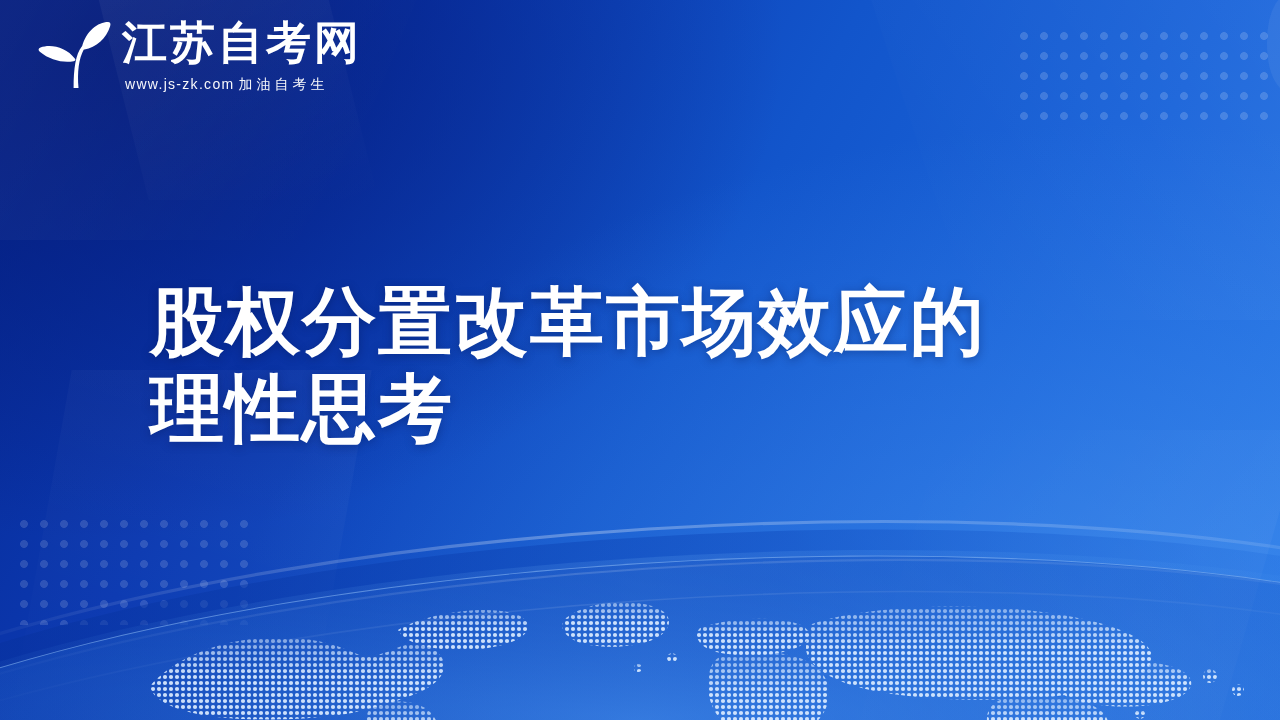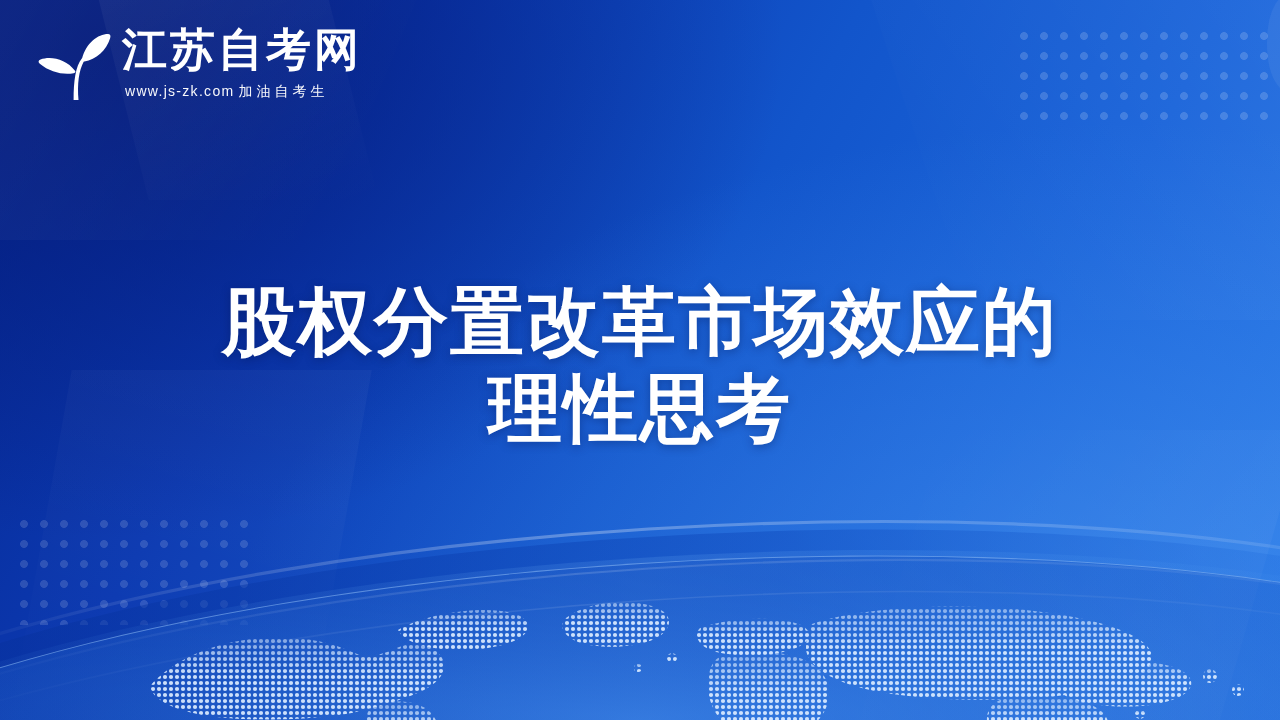--- a/index.html
+++ b/index.html
@@ -81,22 +81,22 @@
             background-image:radial-gradient(circle, rgba(255,255,255,0.14) 3.6px, rgba(255,255,255,0) 4.2px); }
 
   
   .arcs{ position:absolute; left:0; right:0; bottom:0; height:260px; pointer-events:none; }
 
   
   .globe-wrap{ position:absolute; left:0; right:0; bottom:0; height:220px; pointer-events:none; overflow:hidden; }
 
   
   .logo{
-    position:absolute; left:34px; top:24px;
-    display:flex; align-items:flex-start; gap:10px;
+    position:absolute; left:34px; top:12px;
+    display:flex; align-items:flex-end; gap:10px;
   }
   .sprout{ width:78px; height:80px; flex:0 0 auto; margin-top:2px; }
   .logo-text{ display:flex; flex-direction:column; }
   .brand{
     color:#ffffff;
     font-family:"DejaVu Sans","Liberation Sans",sans-serif;
     font-size:45px; font-weight:700;
     letter-spacing:3px; line-height:1.15;
     white-space:nowrap;
   }
@@ -108,21 +108,21 @@
     margin-left:3px;
     white-space:nowrap;
     opacity:0.97;
   }
   .tagline .cn{ letter-spacing:4px; margin-left:4px; }
 
   
   .headline{
     position:absolute;
     left:0; right:0; top:278px;
-    text-align:center;
+    text-align:left;
     padding:0 150px;
     color:#ffffff;
     font-family:"DejaVu Serif","Liberation Serif",serif;
     font-weight:700;
     font-size:74px;
     line-height:1.17;
     letter-spacing:2px;
     text-shadow:0 2px 10px rgba(0,20,80,0.38);
     white-space:pre-line;
   }

